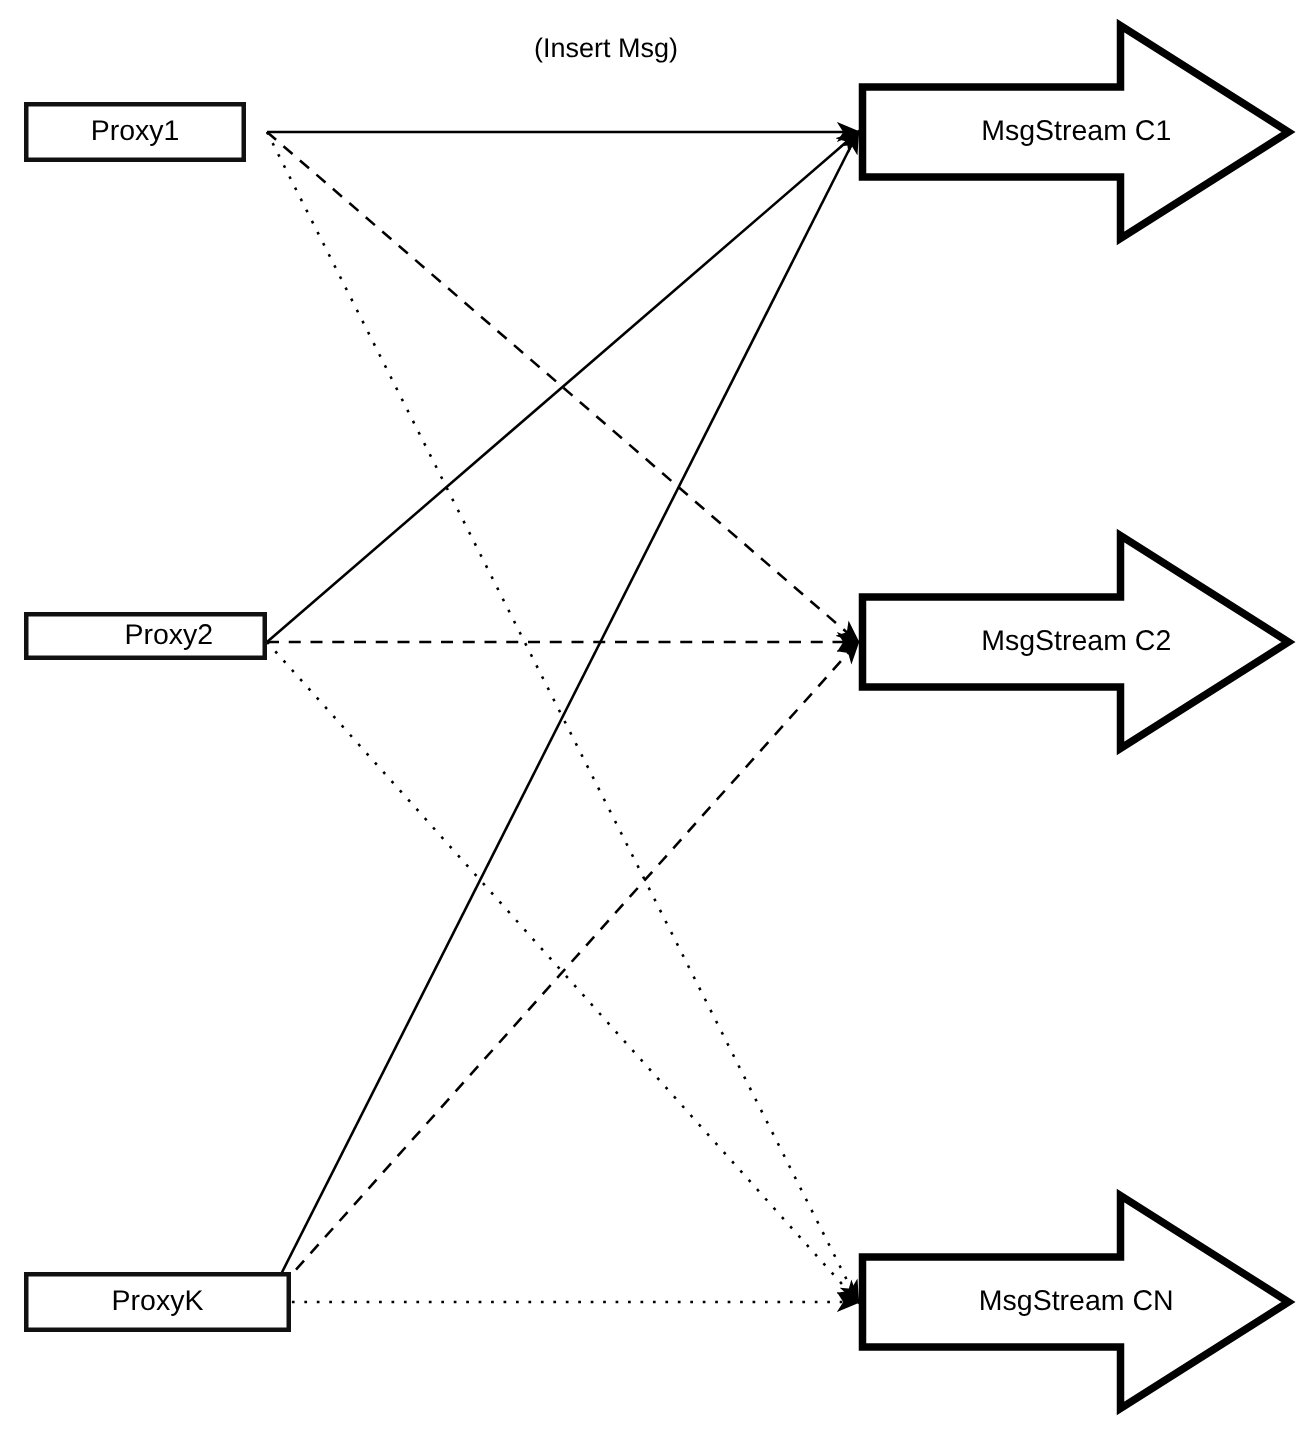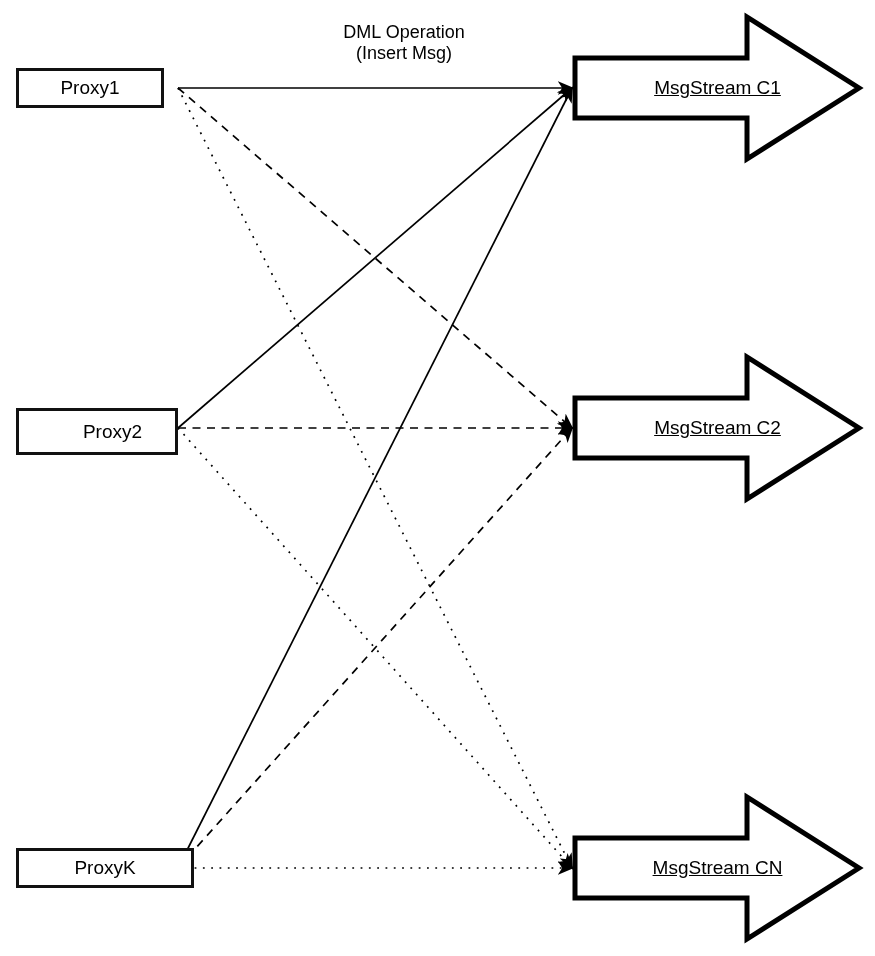--- a/index.html
+++ b/index.html
@@ -36,21 +36,20 @@
   .stream-label {
     position: absolute;
     left: 575px;
     width: 285px;
     height: 26px;
     line-height: 26px;
     text-align: center;
     font-size: 19px;
     color: #000000;
     pointer-events: none;
-    text-decoration: underline;
   }
   .annotation {
     position: absolute;
     left: 254px;
     top: 22px;
     width: 300px;
     text-align: center;
     font-size: 18px;
     line-height: 21px;
     color: #000000;
@@ -79,28 +78,27 @@
         <line x1="178" y1="868" x2="572" y2="868" stroke="#000000" stroke-width="1.7" marker-end="url(#arrowhead)" stroke-dasharray="1.8 6.5"></line>
       </g>
     <g id="arrows-layer">
         <polygon points="575,58 747,58 747,17 859,88 747,159 747,118 575,118" fill="#ffffff" stroke="#000000" stroke-width="5" stroke-linejoin="miter"></polygon>
         <polygon points="575,398 747,398 747,357 859,428 747,499 747,458 575,458" fill="#ffffff" stroke="#000000" stroke-width="5" stroke-linejoin="miter"></polygon>
         <polygon points="575,838 747,838 747,797 859,868 747,939 747,898 575,898" fill="#ffffff" stroke="#000000" stroke-width="5" stroke-linejoin="miter"></polygon>
       </g>
   </svg>
 
   <div class="annotation">
-    <div>DML Operation</div>
     <div>(Insert Msg)</div>
   </div>
 
   <div class="proxy-box" id="proxy-0" style="left: 16px; top: 68px; width: 148px; height: 40px;">
     <span>Proxy1</span>
   </div>
-  <div class="proxy-box" id="proxy-1" style="left: 16px; top: 408px; width: 162px; height: 47px; padding-left: 31px;">
+  <div class="proxy-box" id="proxy-1" style="left: 16px; top: 408px; width: 162px; height: 32px; padding-left: 31px;">
     <span>Proxy2</span>
   </div>
   <div class="proxy-box" id="proxy-2" style="left: 16px; top: 848px; width: 178px; height: 40px;">
     <span>ProxyK</span>
   </div>
 
   <div class="stream-label" id="stream-label-0" style="top: 75px;">MsgStream C1</div>
   <div class="stream-label" id="stream-label-1" style="top: 415px; text-align: center;">MsgStream C2</div>
   <div class="stream-label" id="stream-label-2" style="top: 855px;">MsgStream CN</div>
 

